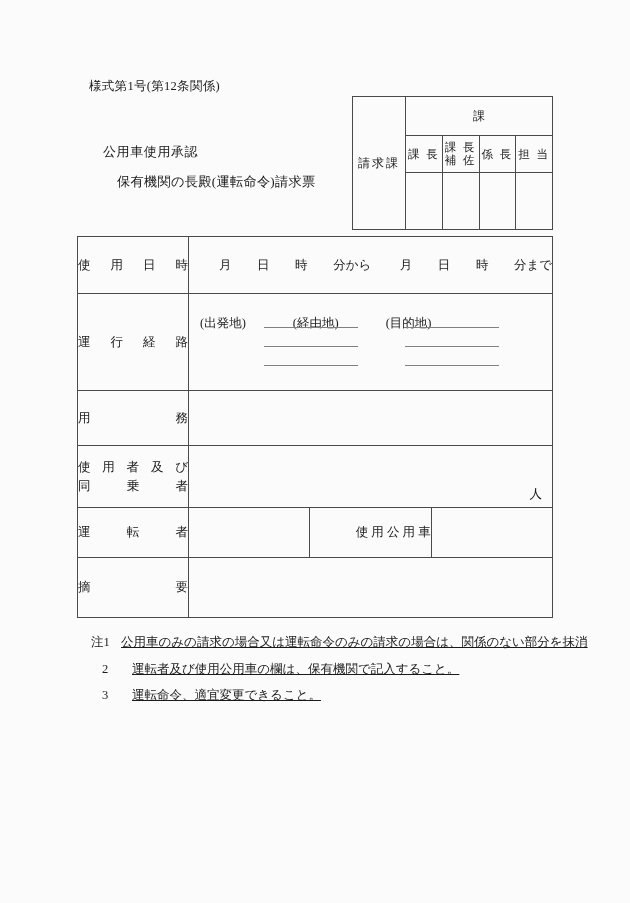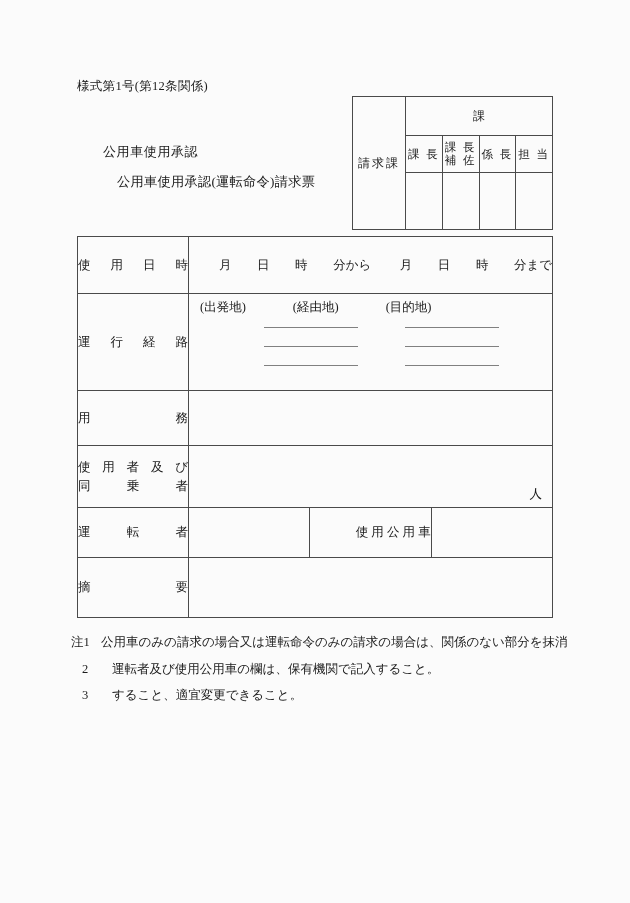--- a/index.html
+++ b/index.html
@@ -18,21 +18,21 @@
   }
 
   .page {
     position: absolute;
     inset: 0;
   }
 
   
   .form-number {
     position: absolute;
-    left: 77px;
+    left: 89px;
     top: 78px;
     font-size: 12.5px;
     letter-spacing: 0.3px;
     white-space: nowrap;
     text-align: center;
   }
 
   .addressee {
     position: absolute;
     left: 103px;
@@ -134,21 +134,21 @@
   }
   .dt-content span { display: inline-block; white-space: nowrap; }
   .dt-gap-sm { width: 34px; }
   .dt-gap-md { width: 34px; }
   .dt-gap-lg { width: 38px; }
 
   
   .route-cell { position: relative; height: 96px; }
   .route-heads {
     position: absolute;
-    left: 0; right: 0; top: 5px;
+    left: 0; right: 0; top: 21px;
     display: flex;
     font-size: 12.5px;
   }
   .route-heads .h1 { margin-left: 11px; }
   .route-heads .h2 { margin-left: 47px; }
   .route-heads .h3 { margin-left: 47px; }
 
   .route-lines {
     position: absolute;
     left: 0; right: 0; top: 33px;
@@ -180,54 +180,54 @@
   .driver-blank { width: 130px; }
   .driver-lbl {
     width: 105px;
     text-align: right;
     padding: 0 8px;
   }
 
   
   .notes {
     position: absolute;
-    left: 71px;
+    left: 91px;
     top: 636px;
     width: 510px;
     font-size: 12.5px;
     line-height: 1;
   }
   .note-row {
     display: flex;
     align-items: flex-start;
     margin-bottom: 12px;
   }
   .note-num {
     width: 30px;
     flex: 0 0 30px;
     text-align: left;
     white-space: nowrap;
   }
   .note-num.indent-n { padding-left: 0; }
   .note-num.indent-2 { padding-left: 11px; }
-  .note-body { flex: 1; }
+  .note-body { flex: 1; text-decoration: underline; }
   .note-line-1 { white-space: nowrap; }
   .note-cont {
     margin-top: 13px;
     padding-left: 24px;
   }
 </style>
 </head>
 <body>
 
 <div class="page">
 
   <div class="form-number">様式第1号(第12条関係)</div>
   <div class="addressee">公用車使用承認</div>
-  <div class="doc-title">公用車使用承認(運転命令)請求票</div>
+  <div class="doc-title">保有機関の長殿(運転命令)請求票</div>
 
   <table class="approval-table">
     <tbody>
         <tr>
       <td class="ap-seikyuka" rowspan="3">請求課</td>
       <td class="ap-ka-head" colspan="4">課</td>
     </tr>
     <tr>
       <td class="ap-role">
         <span class="r-line">課 長</span>
@@ -391,19 +391,19 @@
     <div class="note-row" style="margin-top:14px;">
       <div class="note-num indent-2">2</div>
       <div class="note-body">
         <div class="note-line-1">運転者及び使用公用車の欄は、保有機関で記入すること。</div>
       </div>
     </div>
 
     <div class="note-row" style="margin-top:14px;">
       <div class="note-num indent-2">3</div>
       <div class="note-body">
-        <div class="note-line-1">すること、適宜変更できること。</div>
+        <div class="note-line-1">運転命令、適宜変更できること。</div>
       </div>
     </div>
 
   </div>
 
 </div>
 
 </body></html>

